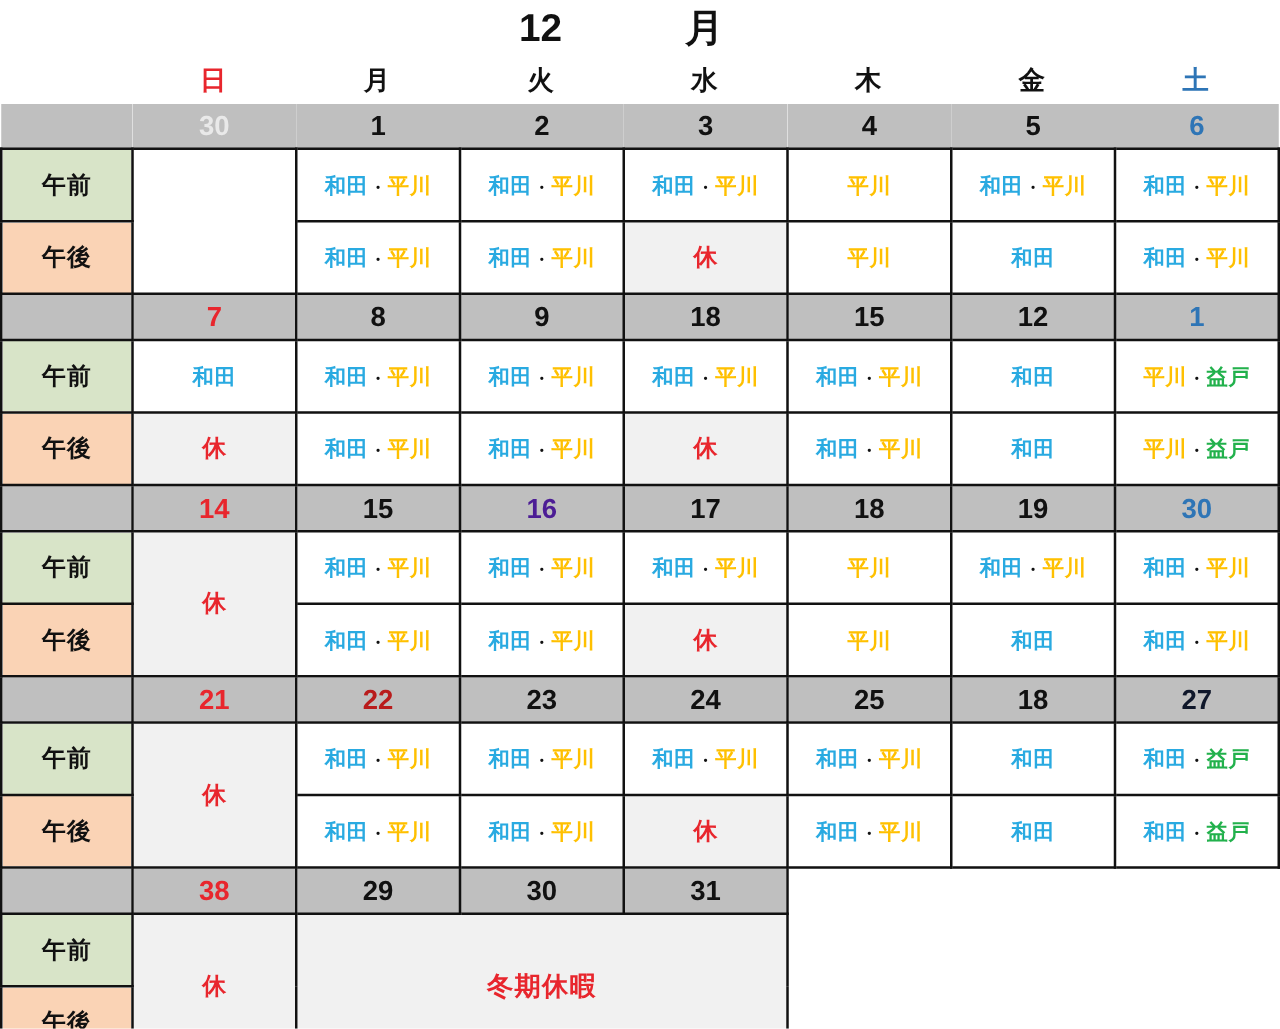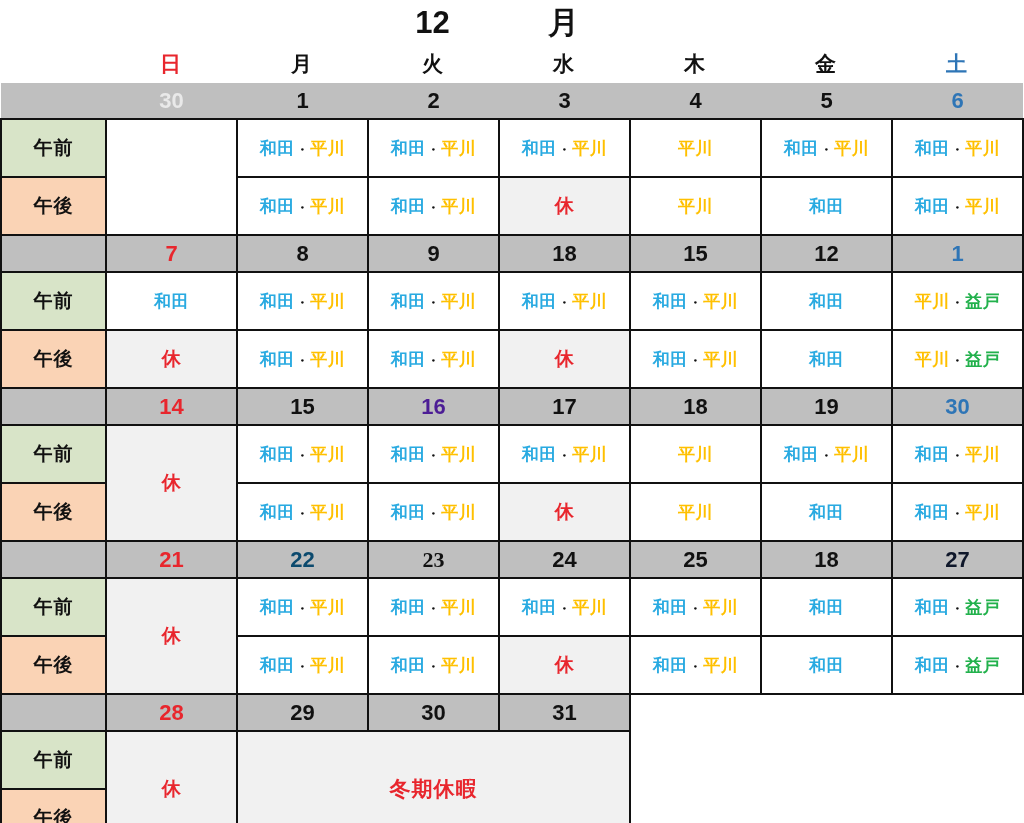--- a/index.html
+++ b/index.html
@@ -142,22 +142,22 @@
           <td class="half"><span style="color: rgb(41, 170, 225);">和田</span><span class="dot">・</span><span style="color: rgb(255, 192, 0);">平川</span></td>
           <td class="half"><span style="color: rgb(41, 170, 225);">和田</span><span class="dot">・</span><span style="color: rgb(255, 192, 0);">平川</span></td>
           <td class="half closedcell" style="background: rgb(241, 241, 241); color: rgb(232, 38, 45);">休</td>
           <td class="half"><span style="color: rgb(255, 192, 0);">平川</span></td>
           <td class="half"><span style="color: rgb(41, 170, 225);">和田</span></td>
           <td class="half"><span style="color: rgb(41, 170, 225);">和田</span><span class="dot">・</span><span style="color: rgb(255, 192, 0);">平川</span></td>
         </tr>
         <tr>
           <td class="date" style="background: rgb(191, 191, 191);"></td>
           <td class="date" style="background: rgb(191, 191, 191); color: rgb(232, 38, 45);">21</td>
-          <td class="date" style="background: rgb(191, 191, 191); color: #0c4a6e;">22</td>
-          <td class="date" style="background: rgb(191, 191, 191); color: rgb(17, 17, 17); font-family: Liberation Serif, serif;">23</td>
+          <td class="date" style="background: rgb(191, 191, 191); color: #b91c1c;">22</td>
+          <td class="date" style="background: rgb(191, 191, 191); color: rgb(17, 17, 17);">23</td>
           <td class="date" style="background: rgb(191, 191, 191); color: rgb(17, 17, 17);">24</td>
           <td class="date" style="background: rgb(191, 191, 191); color: rgb(17, 17, 17); margin-top: 11px;">25</td>
           <td class="date" style="background: rgb(191, 191, 191); color: rgb(17, 17, 17);">18</td>
           <td class="date" style="background: rgb(191, 191, 191); color: #0f172a;">27</td>
         </tr>
         <tr>
           <td class="half lab" style="background: rgb(216, 228, 200);">午前</td>
           <td class="half closedcell" rowspan="2" style="background: rgb(241, 241, 241); color: rgb(232, 38, 45);">休</td>
           <td class="half"><span style="color: rgb(41, 170, 225);">和田</span><span class="dot">・</span><span style="color: rgb(255, 192, 0);">平川</span></td>
           <td class="half"><span style="color: rgb(41, 170, 225);">和田</span><span class="dot">・</span><span style="color: rgb(255, 192, 0);">平川</span></td>
@@ -170,21 +170,21 @@
           <td class="half lab" style="background: rgb(250, 211, 181);">午後</td>
           <td class="half"><span style="color: rgb(41, 170, 225);">和田</span><span class="dot">・</span><span style="color: rgb(255, 192, 0);">平川</span></td>
           <td class="half"><span style="color: rgb(41, 170, 225);">和田</span><span class="dot">・</span><span style="color: rgb(255, 192, 0);">平川</span></td>
           <td class="half closedcell" style="background: rgb(241, 241, 241); color: rgb(232, 38, 45);">休</td>
           <td class="half"><span style="color: rgb(41, 170, 225);">和田</span><span class="dot">・</span><span style="color: rgb(255, 192, 0);">平川</span></td>
           <td class="half"><span style="color: rgb(41, 170, 225);">和田</span></td>
           <td class="half"><span style="color: rgb(41, 170, 225);">和田</span><span class="dot">・</span><span style="color: rgb(34, 177, 76);">益戸</span></td>
         </tr>
         <tr>
           <td class="date" style="background: rgb(191, 191, 191);"></td>
-          <td class="date" style="background: rgb(191, 191, 191); color: rgb(232, 38, 45);">28</td>
+          <td class="date" style="background: rgb(191, 191, 191); color: rgb(232, 38, 45);">38</td>
           <td class="date" style="background: rgb(191, 191, 191); color: rgb(17, 17, 17);">29</td>
           <td class="date" style="background: rgb(191, 191, 191); color: rgb(17, 17, 17);">30</td>
           <td class="date" style="background: rgb(191, 191, 191); color: rgb(17, 17, 17); margin-top: 18px;">31</td>
         </tr>
         <tr>
           <td class="half lab" style="background: rgb(216, 228, 200);">午前</td>
           <td class="half closedcell" rowspan="2" style="background: rgb(241, 241, 241); color: rgb(232, 38, 45);">休</td>
           <td class="half breakcell" rowspan="2" colspan="3" style="background: rgb(241, 241, 241); color: rgb(232, 38, 45);">冬期休暇</td>
         </tr>
         <tr>

